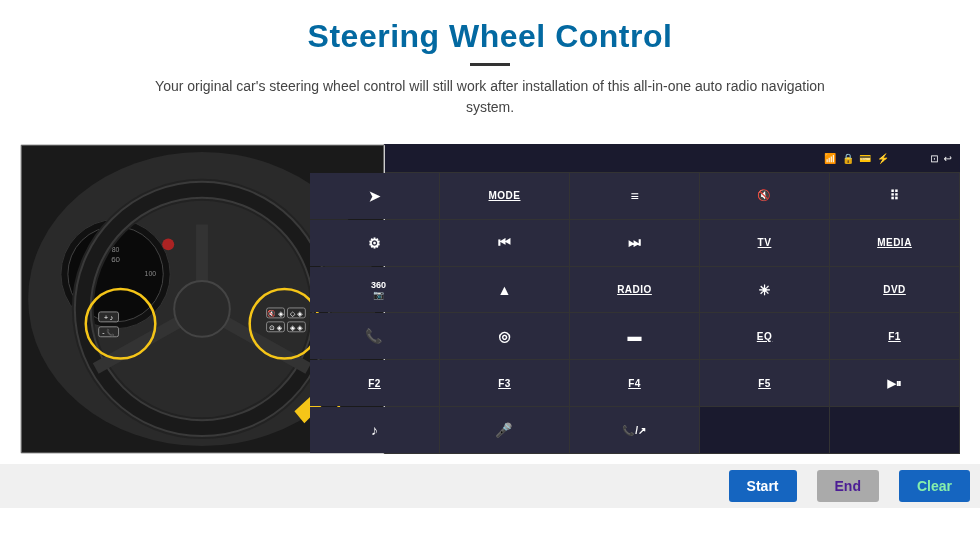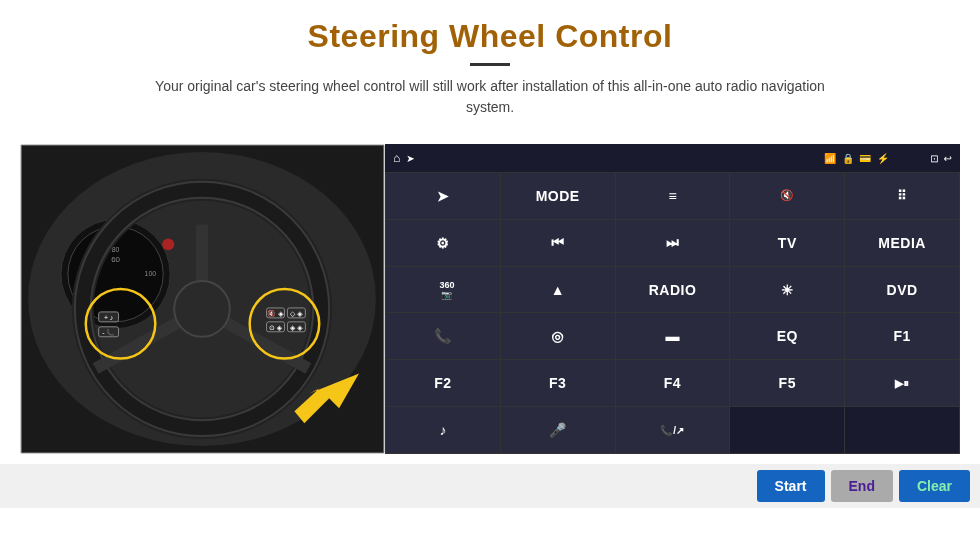--- a/index.html
+++ b/index.html
@@ -20,21 +20,21 @@
 
     
     .header-section {
       text-align: center;
       padding: 18px 20px 10px;
     }
 
     .main-title {
       font-size: 32px;
       font-weight: 900;
-      color: #a16207;
+      color: #0369a1;
       letter-spacing: 0.5px;
       margin-bottom: 8px;
     }
 
     .title-divider {
       width: 40px;
       height: 3px;
       background: #333;
       margin: 0 auto 10px;
     }
@@ -49,21 +49,21 @@
 
     
     .content-area {
       display: flex;
       padding: 8px 20px 0;
       gap: 0;
     }
 
     
     .image-area {
-      width: 365px;
+      width: 289px;
       height: 320px;
       position: relative;
       flex-shrink: 0;
       border-radius: 6px;
     }
 
     .steering-wheel-img {
       width: 365px;
       height: 310px;
       background: linear-gradient(135deg, #2a2a2a 0%, #1a1a1a 30%, #3a3a3a 60%, #222 100%);
@@ -140,32 +140,33 @@
       border: none;
       position: relative;
       min-height: 0;
     }
 
     .ctrl-btn .btn-icon {
       font-size: 14px;
     }
 
     .ctrl-btn .btn-text {
-      font-size: 14px;
+      font-size: 10px;
       font-weight: bold;
       letter-spacing: 0.5px;
+      text-decoration: underline;
     }
 
     
     .bottom-bar {
       display: flex;
       justify-content: flex-end;
       align-items: center;
       padding: 6px 10px;
-      gap: 6px;
+      gap: 20px;
       background: #f0f0f0;
       height: 44px;
       position: relative;
     }
 
     .bottom-btn {
       padding: 6px 18px;
       font-size: 14px;
       font-weight: bold;
       border: none;

